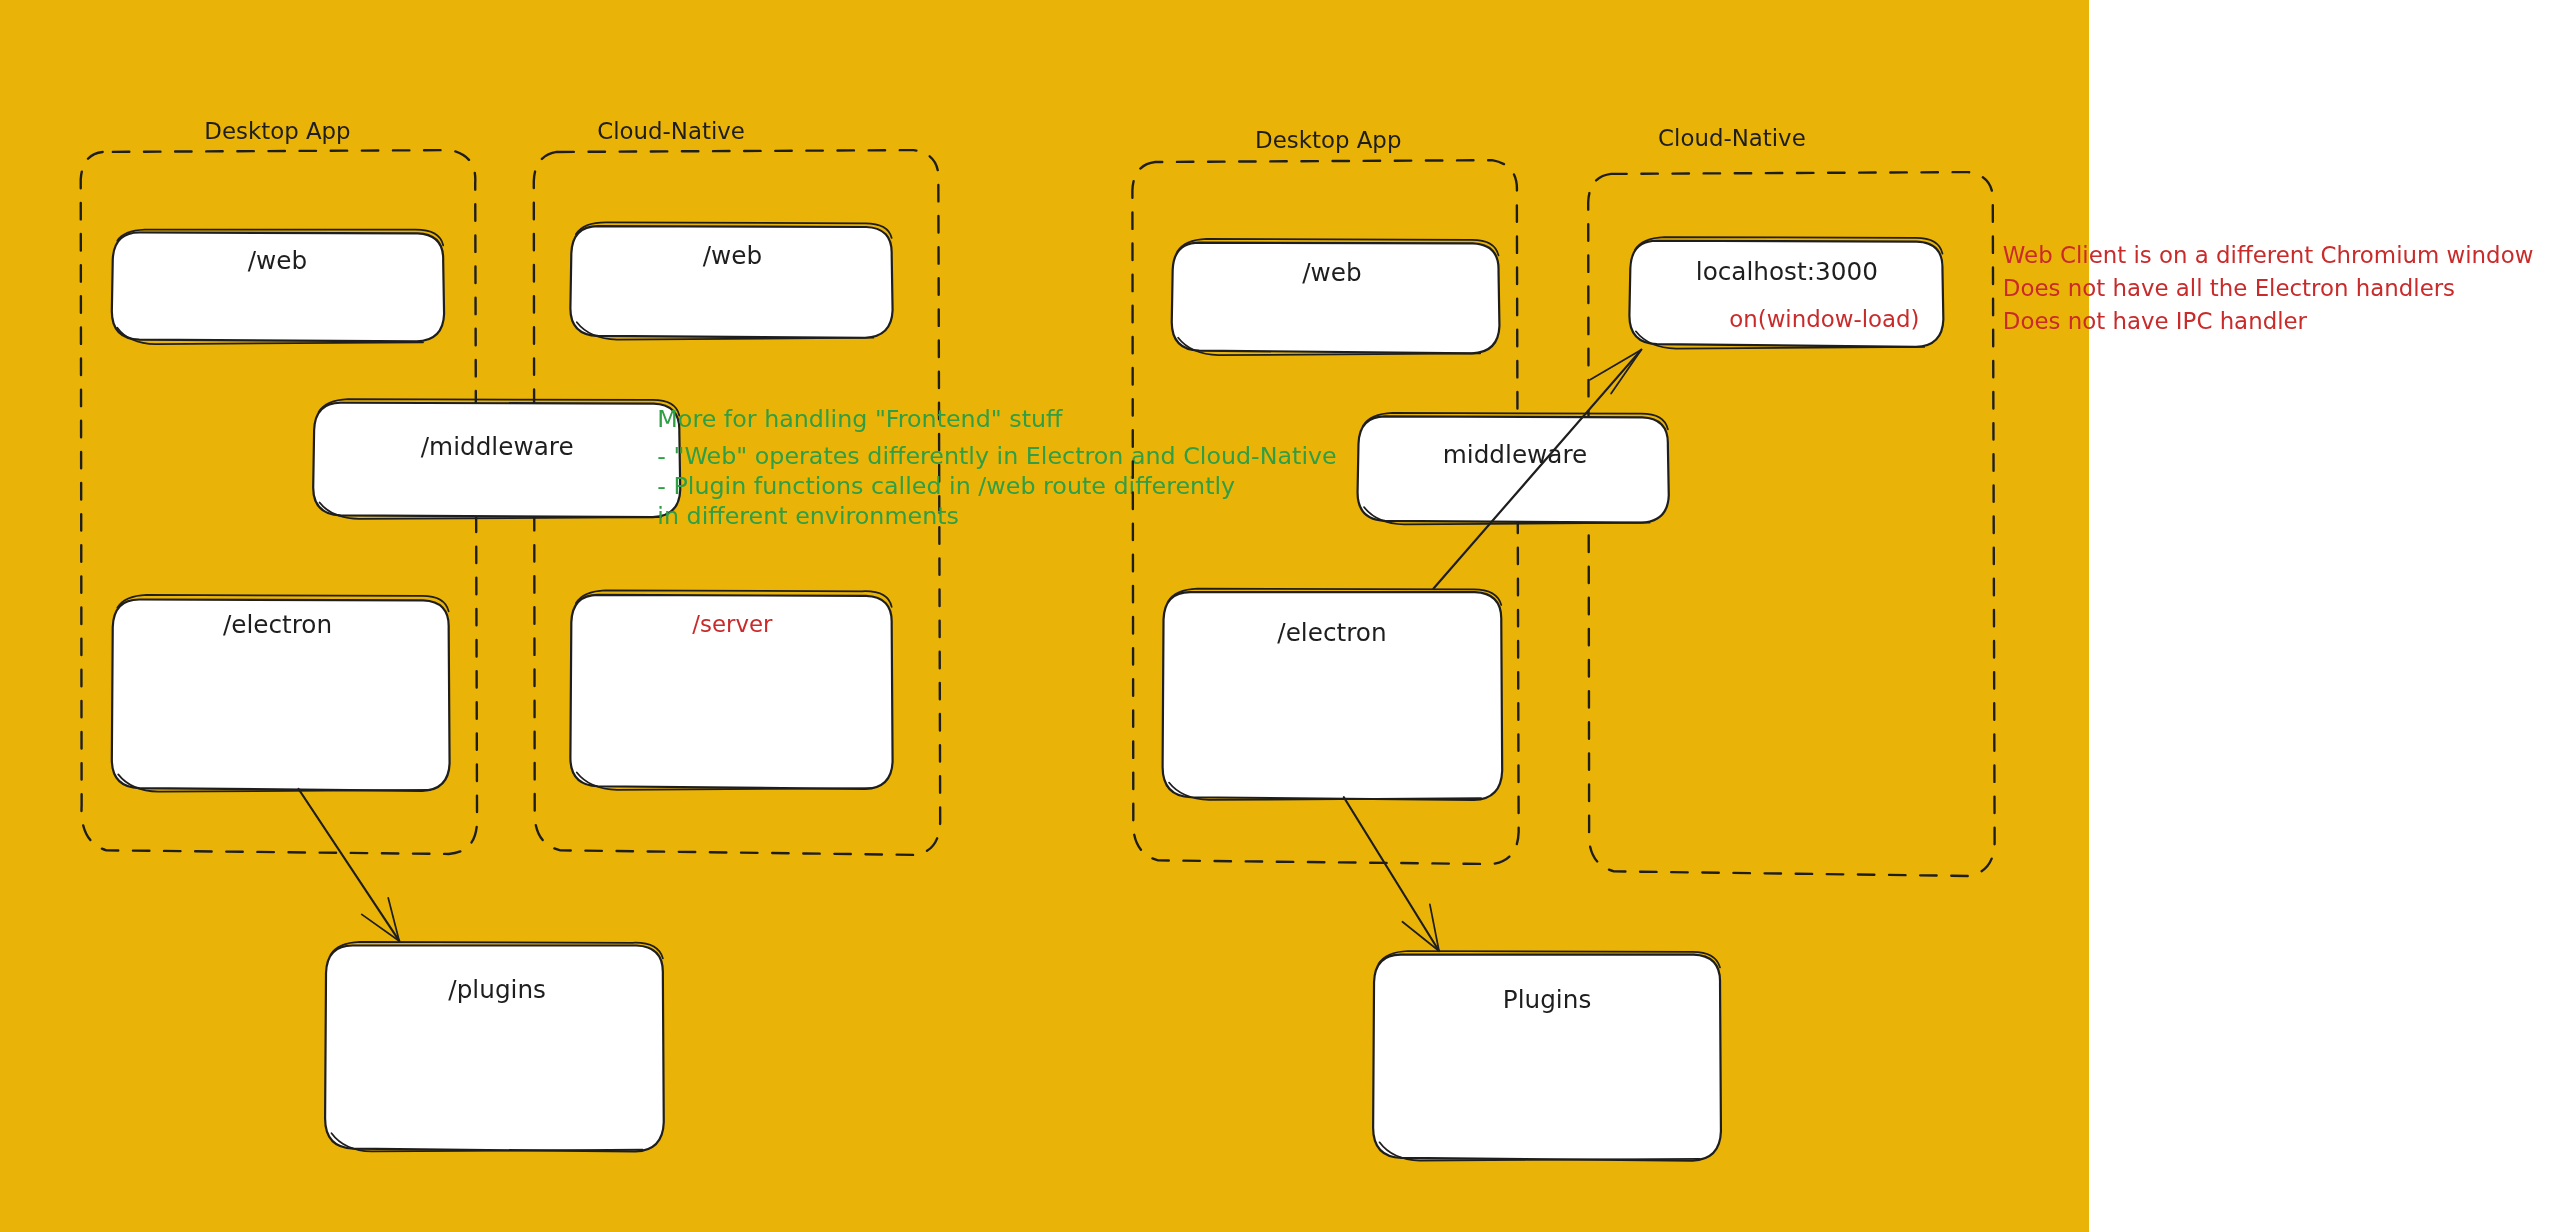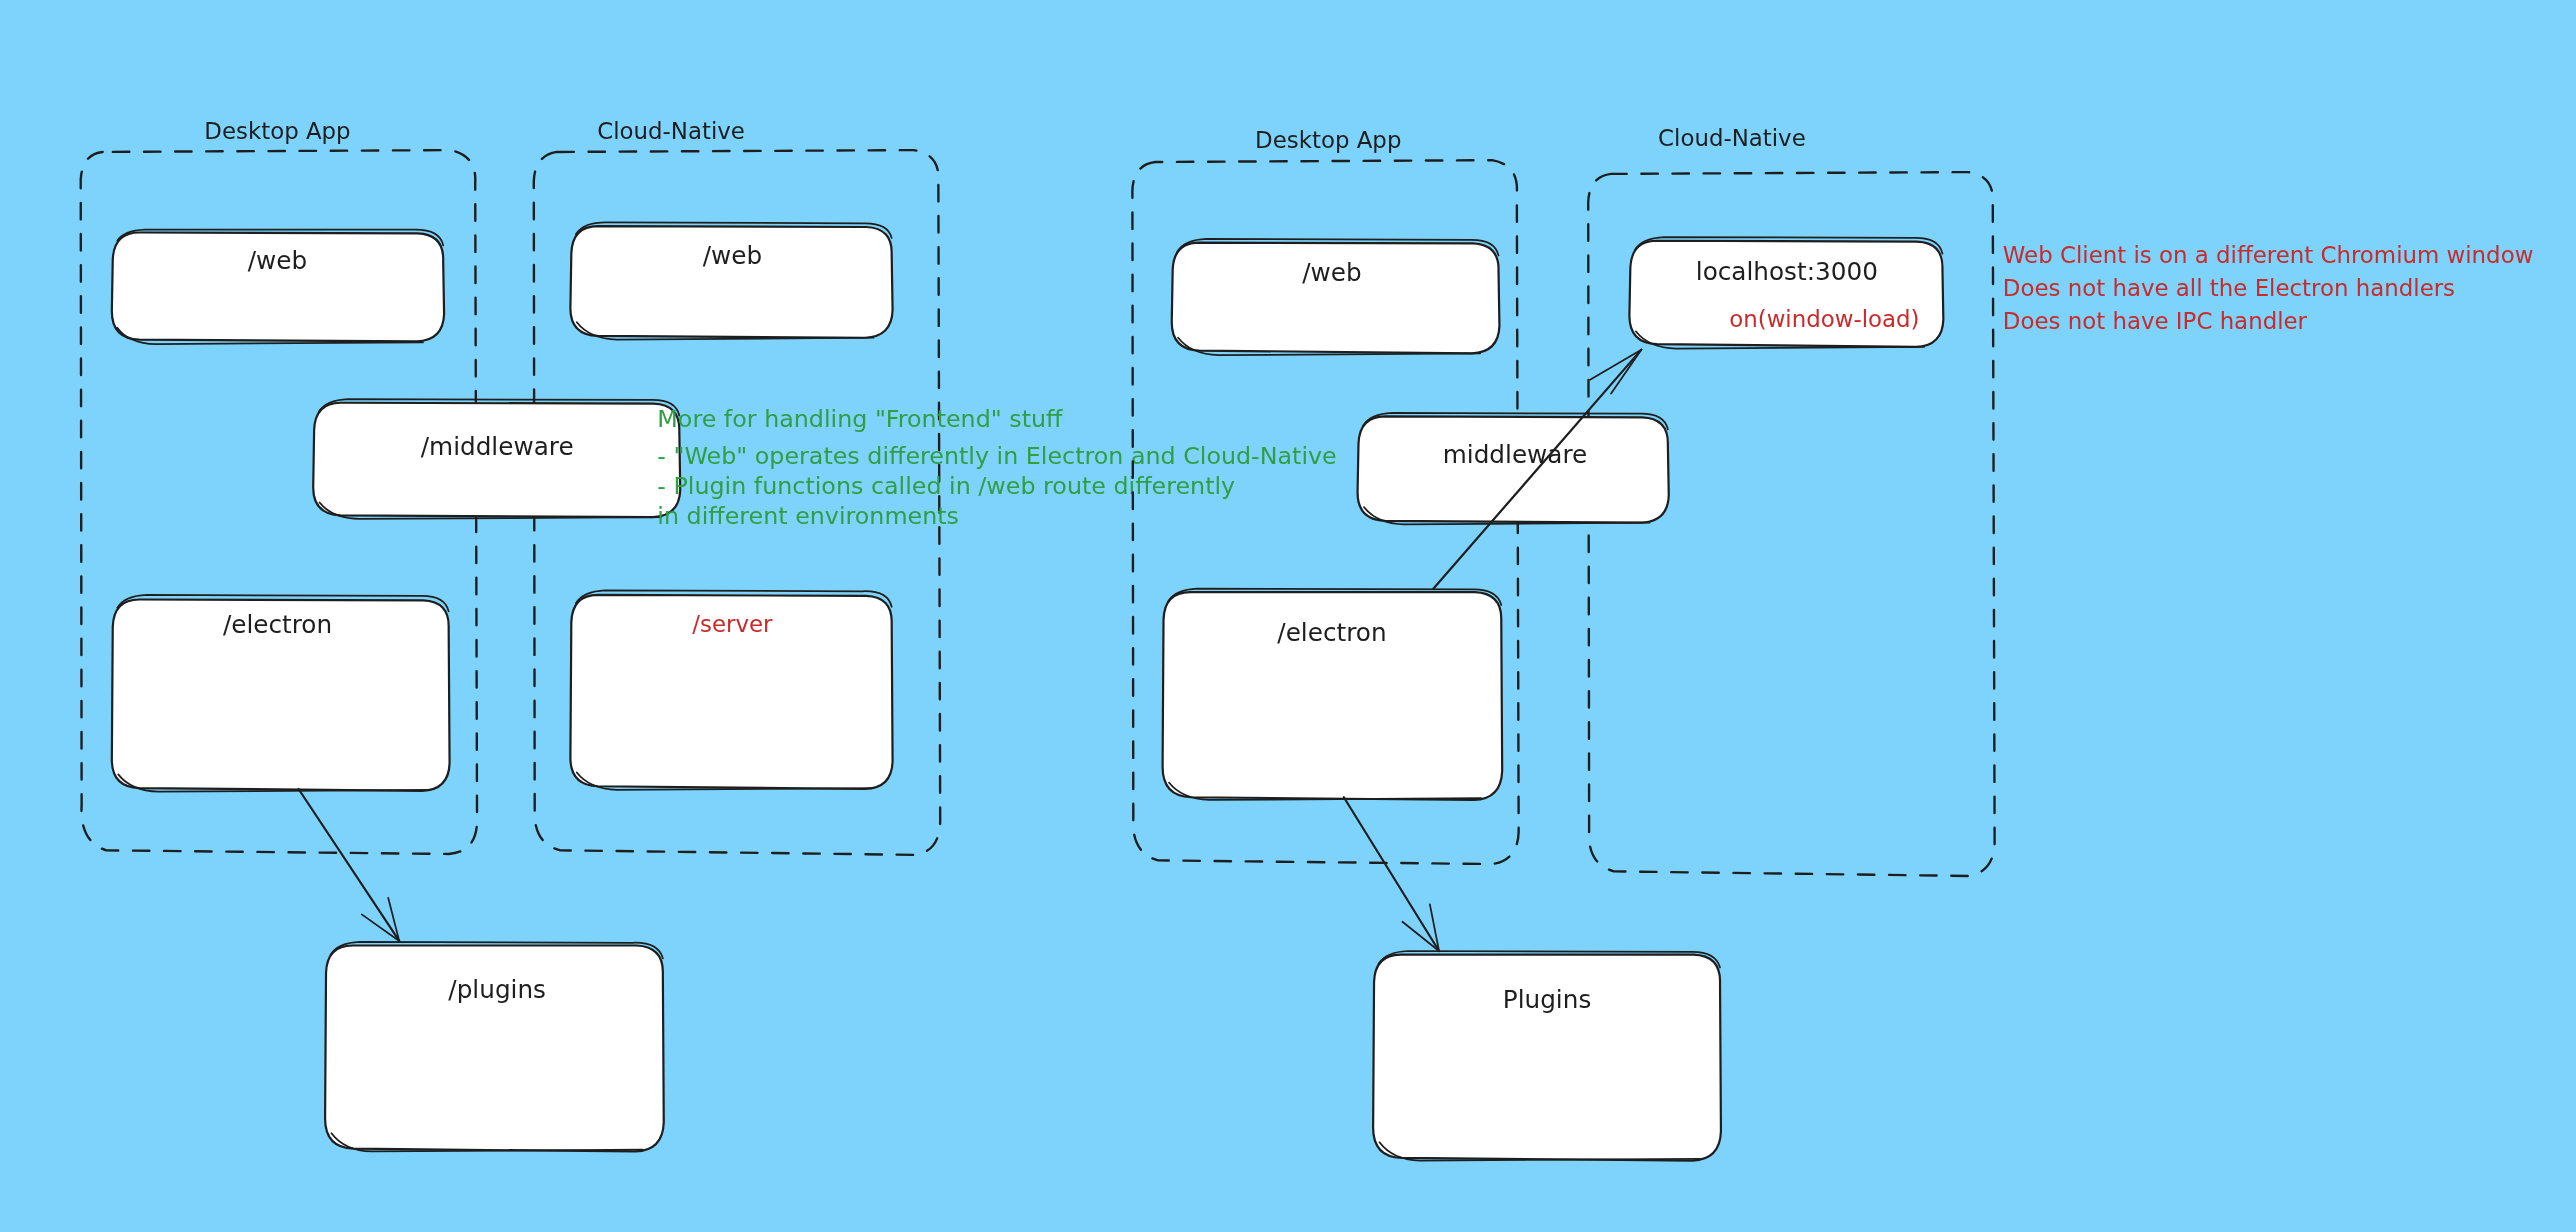--- a/index.html
+++ b/index.html
@@ -1,17 +1,17 @@
 <!DOCTYPE html>
 <html style="font-size:14.6px"><head>
 <meta charset="utf-8">
 <style>
   html,body{margin:0;padding:0;background:#ffffff;}
   body{width:2576px;height:1232px;overflow:hidden;font-family:"DejaVu Sans",sans-serif;}
-  #canvas{position:relative;width:2576px;height:1232px;background:#7dd3fc;}
+  #canvas{position:relative;width:2089px;height:1232px;background:#eab308;}
   svg#sketch{position:absolute;top:0;left:0;width:2576px;height:1232px;}
   .grp-label{font-family:"DejaVu Sans",sans-serif;font-size:25px;fill:#1e1e1e;text-anchor:middle;}
   .node-label{font-family:"DejaVu Sans",sans-serif;font-size:27px;fill:#1e1e1e;text-anchor:middle;}
   .node-label-red{font-family:"DejaVu Sans",sans-serif;font-size:25px;fill:#c92a2a;text-anchor:middle;}
   .note-green{font-family:"DejaVu Sans",sans-serif;font-size:26px;fill:#2f9e44;}
   .note-red{font-family:"DejaVu Sans",sans-serif;font-size:25px;fill:#c92a2a;}
   .stroke{fill:none;stroke:#1e1e1e;stroke-width:2.4;stroke-linecap:round;stroke-linejoin:round;}
   .stroke-thin{fill:none;stroke:#1e1e1e;stroke-width:1.9;stroke-linecap:round;stroke-linejoin:round;}
   .dashed{fill:none;stroke:#1e1e1e;stroke-width:2.6;stroke-dasharray:18 16;stroke-linecap:round;stroke-linejoin:round;}
   .nodefill{fill:#ffffff;}

